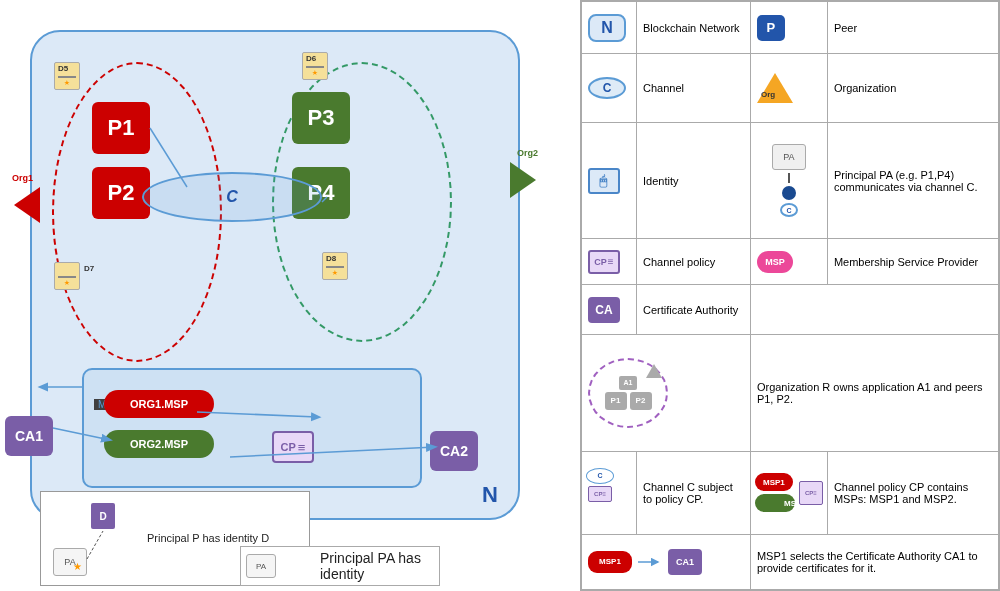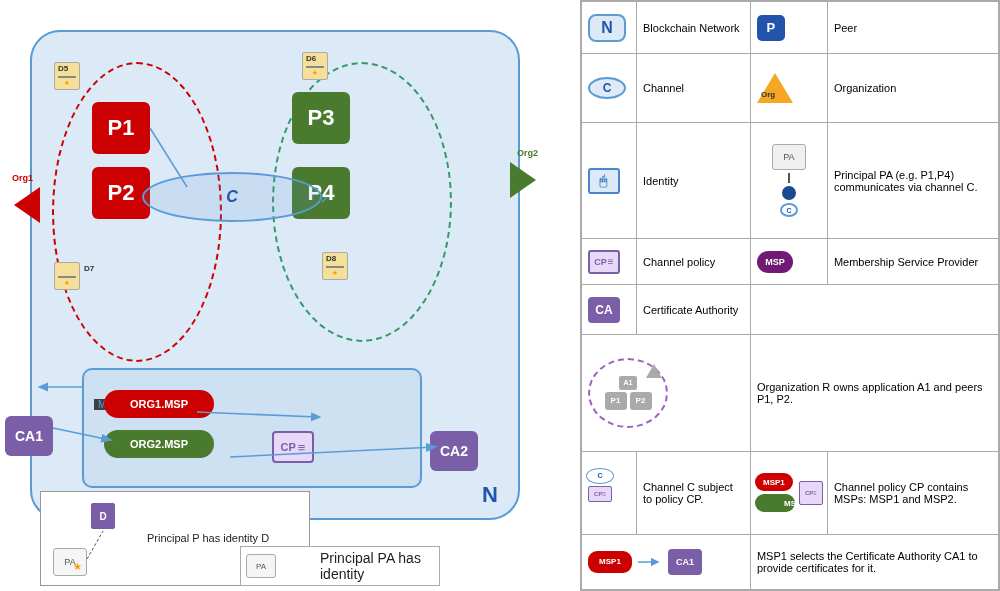--- a/index.html
+++ b/index.html
@@ -203,21 +203,21 @@
     .shape-ca {
       width: 32px; height: 26px;
       background: #7a5ea7;
       border-radius: 4px;
       display: flex; align-items: center; justify-content: center;
       font-size: 12px; font-weight: bold; color: #fff;
     }
     .shape-msp {
       width: 36px; height: 22px;
       border-radius: 11px;
-      background: #701a75;
+      background: #ec4899;
       display: flex; align-items: center; justify-content: center;
       font-size: 9px; font-weight: bold; color: #fff;
     }
 
     
     .bottom-box {
       position: absolute;
       bottom: 5px;
       left: 40px;
       width: 270px;

